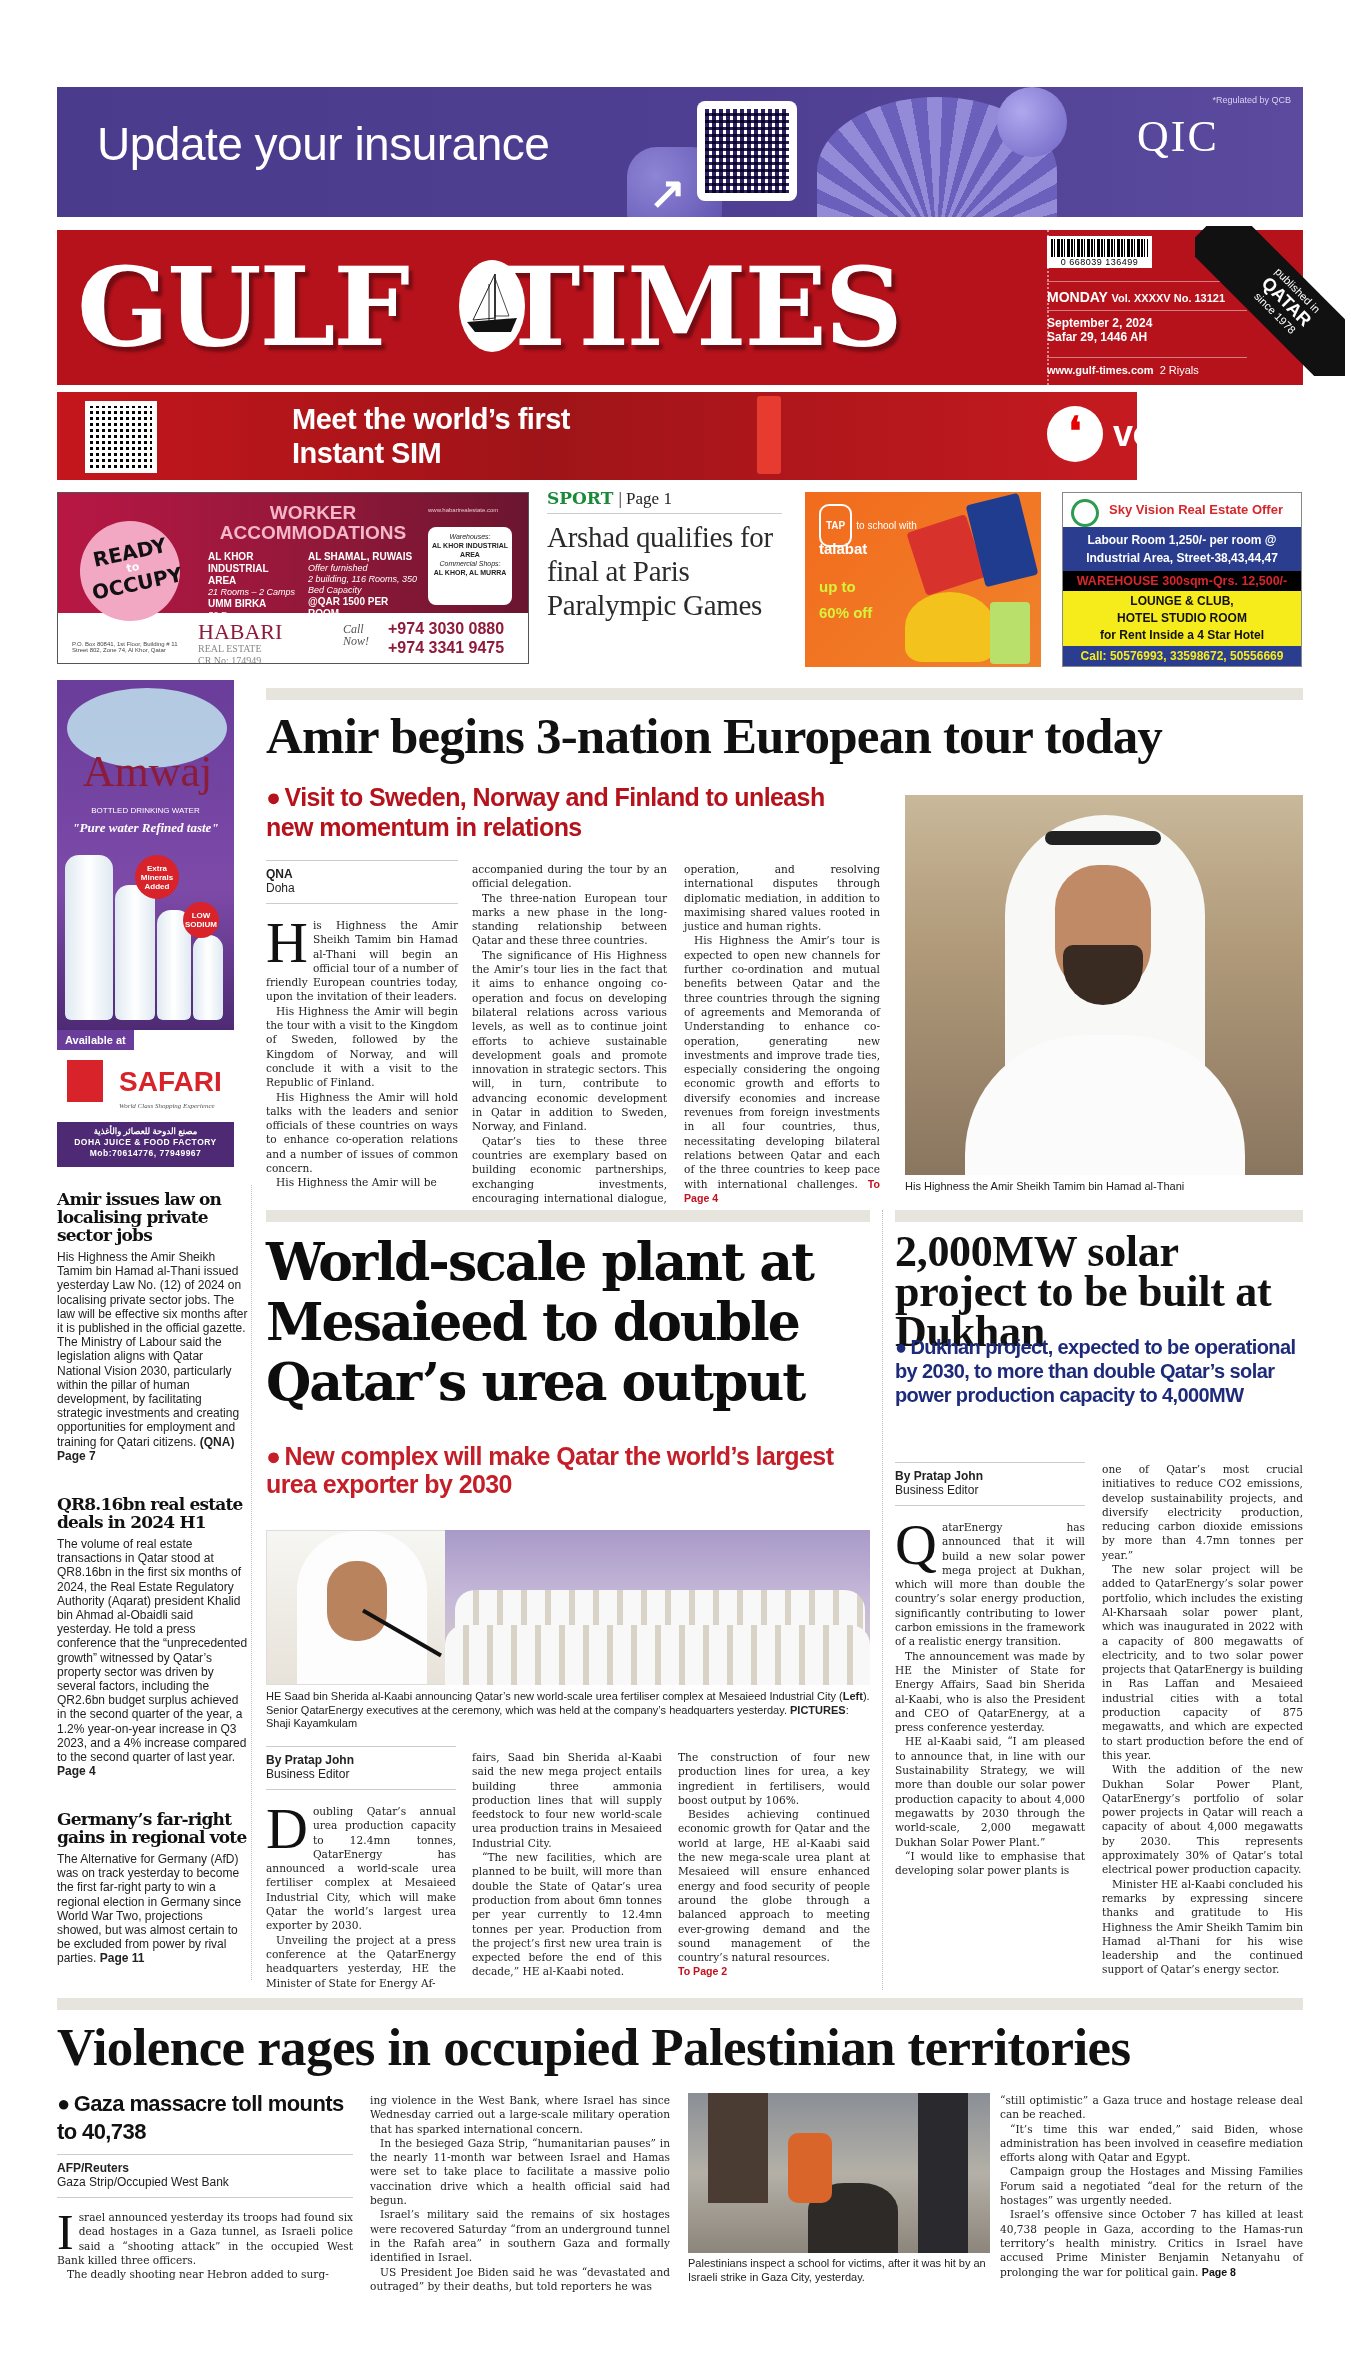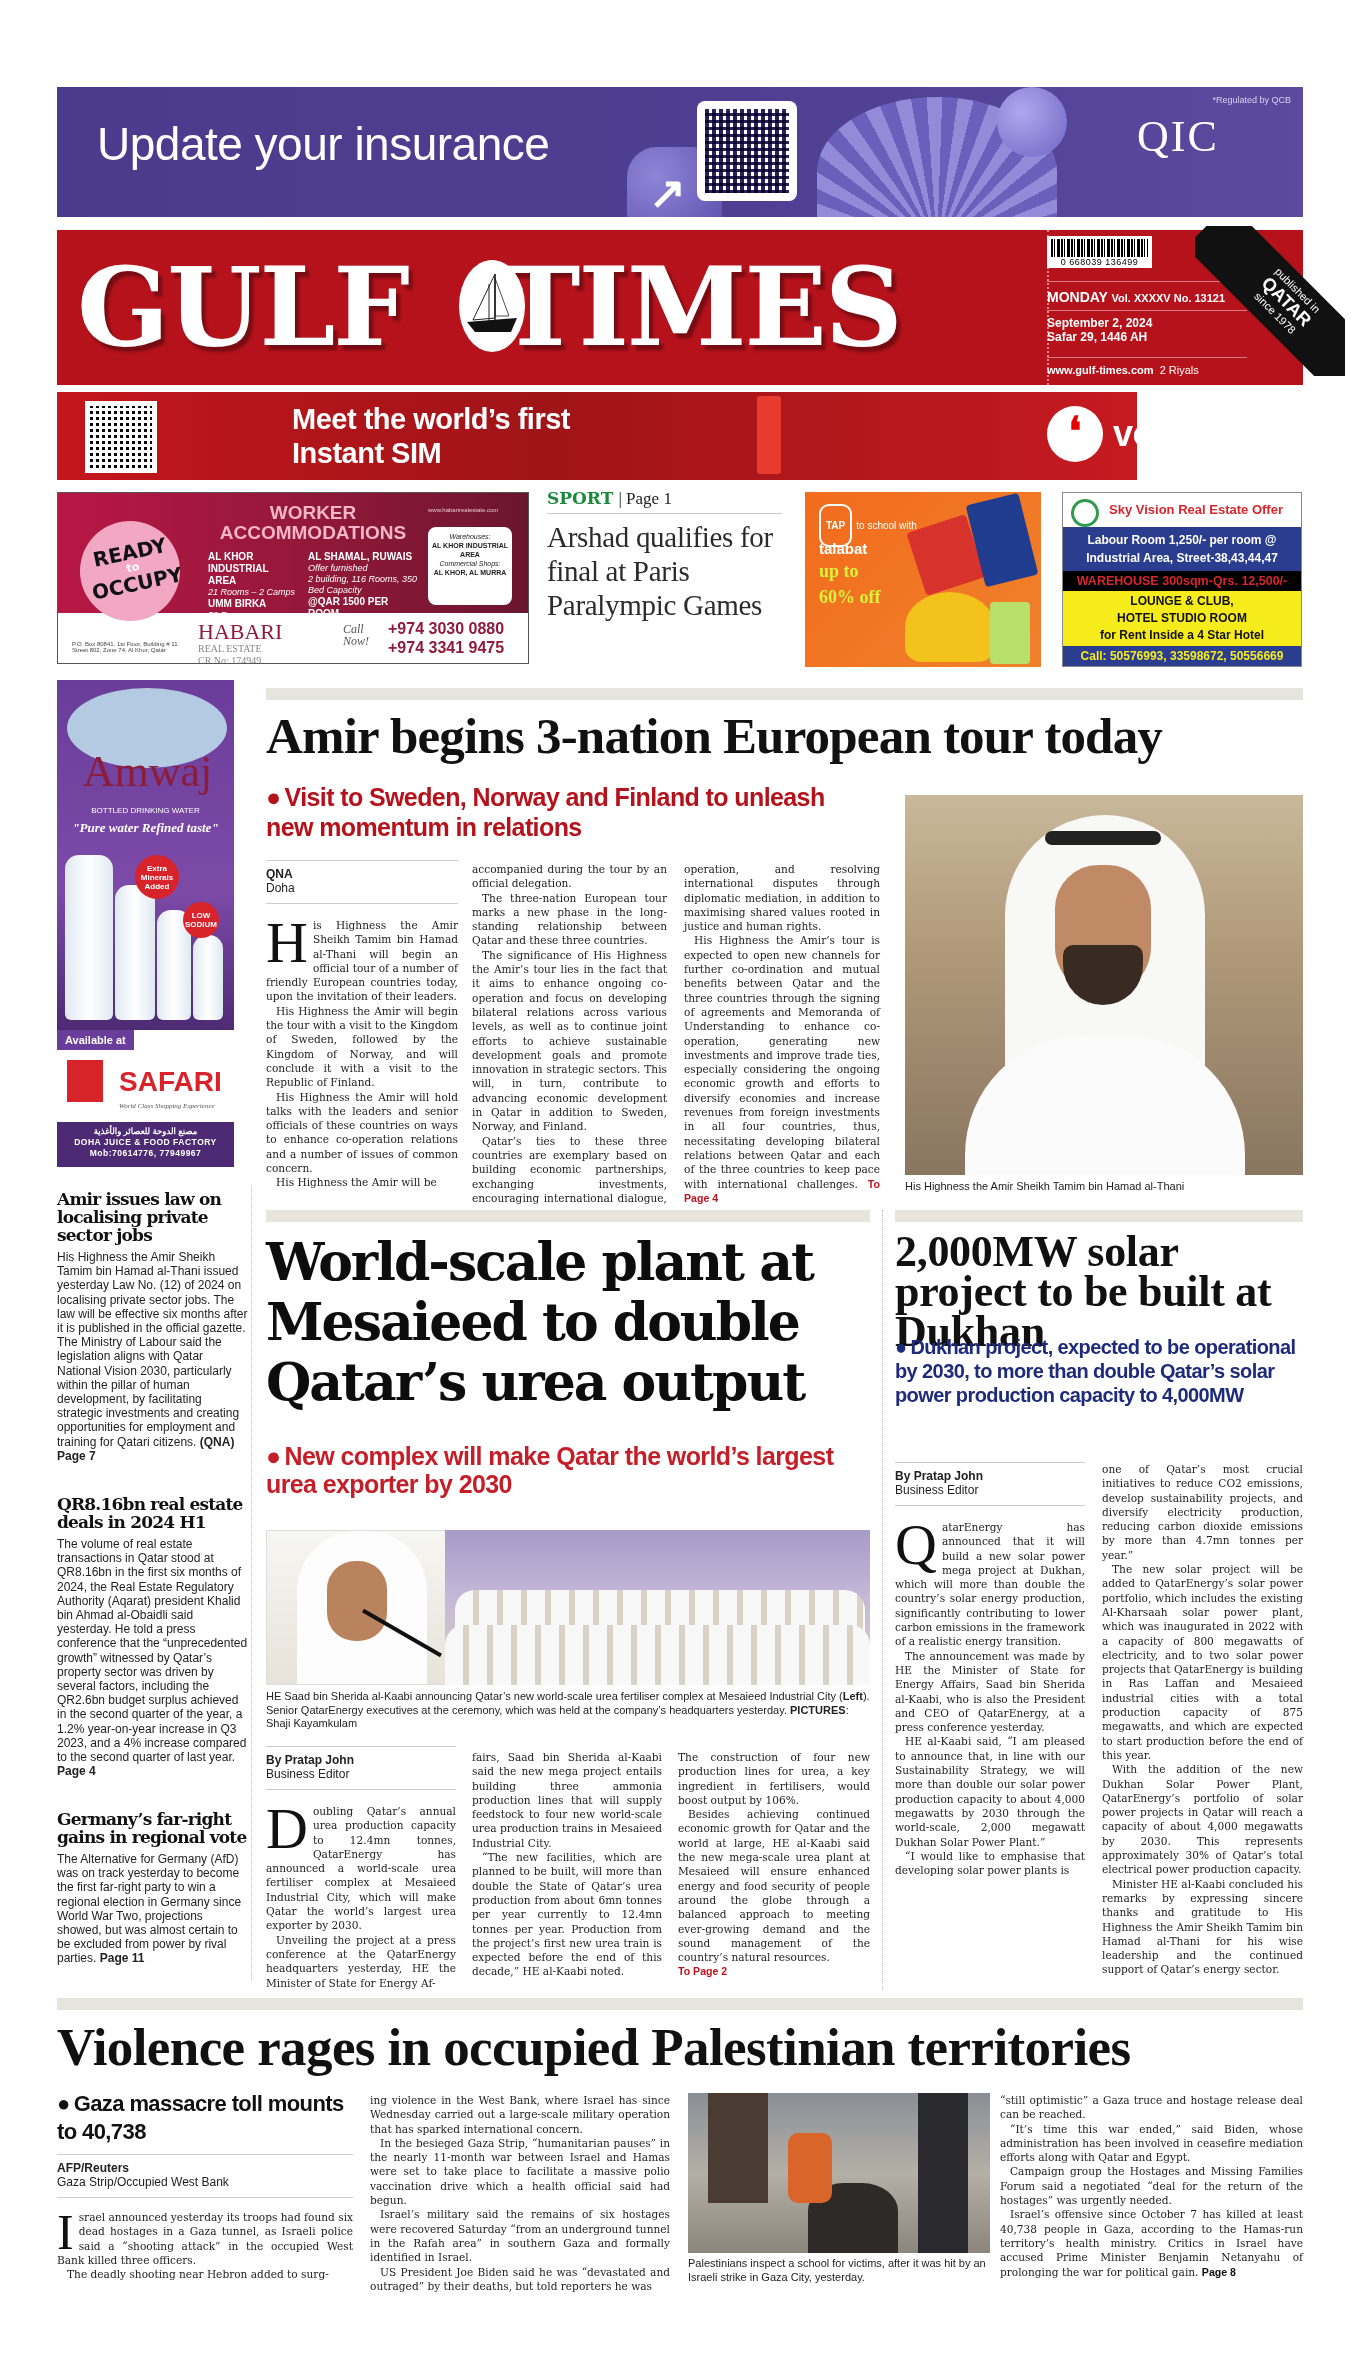--- a/index.html
+++ b/index.html
@@ -74,21 +74,21 @@
   #sport { left: 547px; top: 488px; width: 240px; }
   #sport .label { font-family: "DejaVu Serif", serif; font-weight: 900; color: #1a8a3a; font-size: 17px; }
   #sport .pg { font-family: "Liberation Serif", serif; font-size: 17px; color: #222; }
   #sport .rule { border-top: 1px solid #ccc; margin: 4px 0 6px 0; width: 235px; }
   #sport .head { font-family: "Liberation Serif", serif; font-weight: 400; font-size: 29px; line-height: 34px; color: #2b2b2b; letter-spacing: -0.3px; }
 
   #talabat { left: 805px; top: 492px; width: 236px; height: 175px; background: linear-gradient(135deg, #f26b1d, #f0822c); overflow: hidden; }
   #talabat .tap { left: 14px; top: 28px; color: #fff; font-family: "Liberation Sans", sans-serif; font-size: 10px; }
   #talabat .tap b { border: 2px solid #fff; border-radius: 10px; padding: 14px 5px; margin-right: 4px; }
   #talabat .brand { left: 14px; top: 48px; color: #fff; font-family: "Liberation Sans", sans-serif; font-weight: 700; font-size: 15px; }
-  #talabat .deal { left: 14px; top: 66px; color: #d7f23b; font-family: Liberation Serif, serif; font-weight: 700; font-size: 18px; line-height: 26px; }
+  #talabat .deal { left: 14px; top: 82px; color: #d7f23b; font-family: Liberation Sans, sans-serif; font-weight: 700; font-size: 15px; line-height: 26px; }
   #talabat .box1 { left: 110px; top: 30px; width: 62px; height: 66px; background: #d8322c; transform: rotate(-18deg); border-radius: 4px; }
   #talabat .box2 { left: 170px; top: 6px; width: 54px; height: 84px; background: #1f3c8f; transform: rotate(-14deg); border-radius: 4px; }
   #talabat .banana { left: 100px; top: 100px; width: 90px; height: 70px; border-radius: 50% 50% 20% 20%; background: #f4c21c; }
   #talabat .juice { left: 185px; top: 110px; width: 40px; height: 62px; background: #b8e06a; border-radius: 4px; }
 
   #skyv { left: 1062px; top: 492px; width: 240px; height: 175px; border: 1px solid #888; font-family: "Liberation Sans", sans-serif; font-weight: 700; text-align: center; overflow: hidden; }
   #skyv .h { height: 34px; background: #fff; color: #d8262d; font-size: 13px; line-height: 34px; padding-left: 28px; position: relative; }
   #skyv .h::before { content: ""; position: absolute; left: 8px; top: 6px; width: 22px; height: 22px; border-radius: 50%; border: 3px solid #2e9b4e; }
   #skyv .b1 { background: #2b3d8f; color: #fff; font-size: 12px; line-height: 18px; padding: 4px 0; }
   #skyv .b2 { background: #000000; color: #d8262d; font-size: 12.5px; line-height: 20px; }

